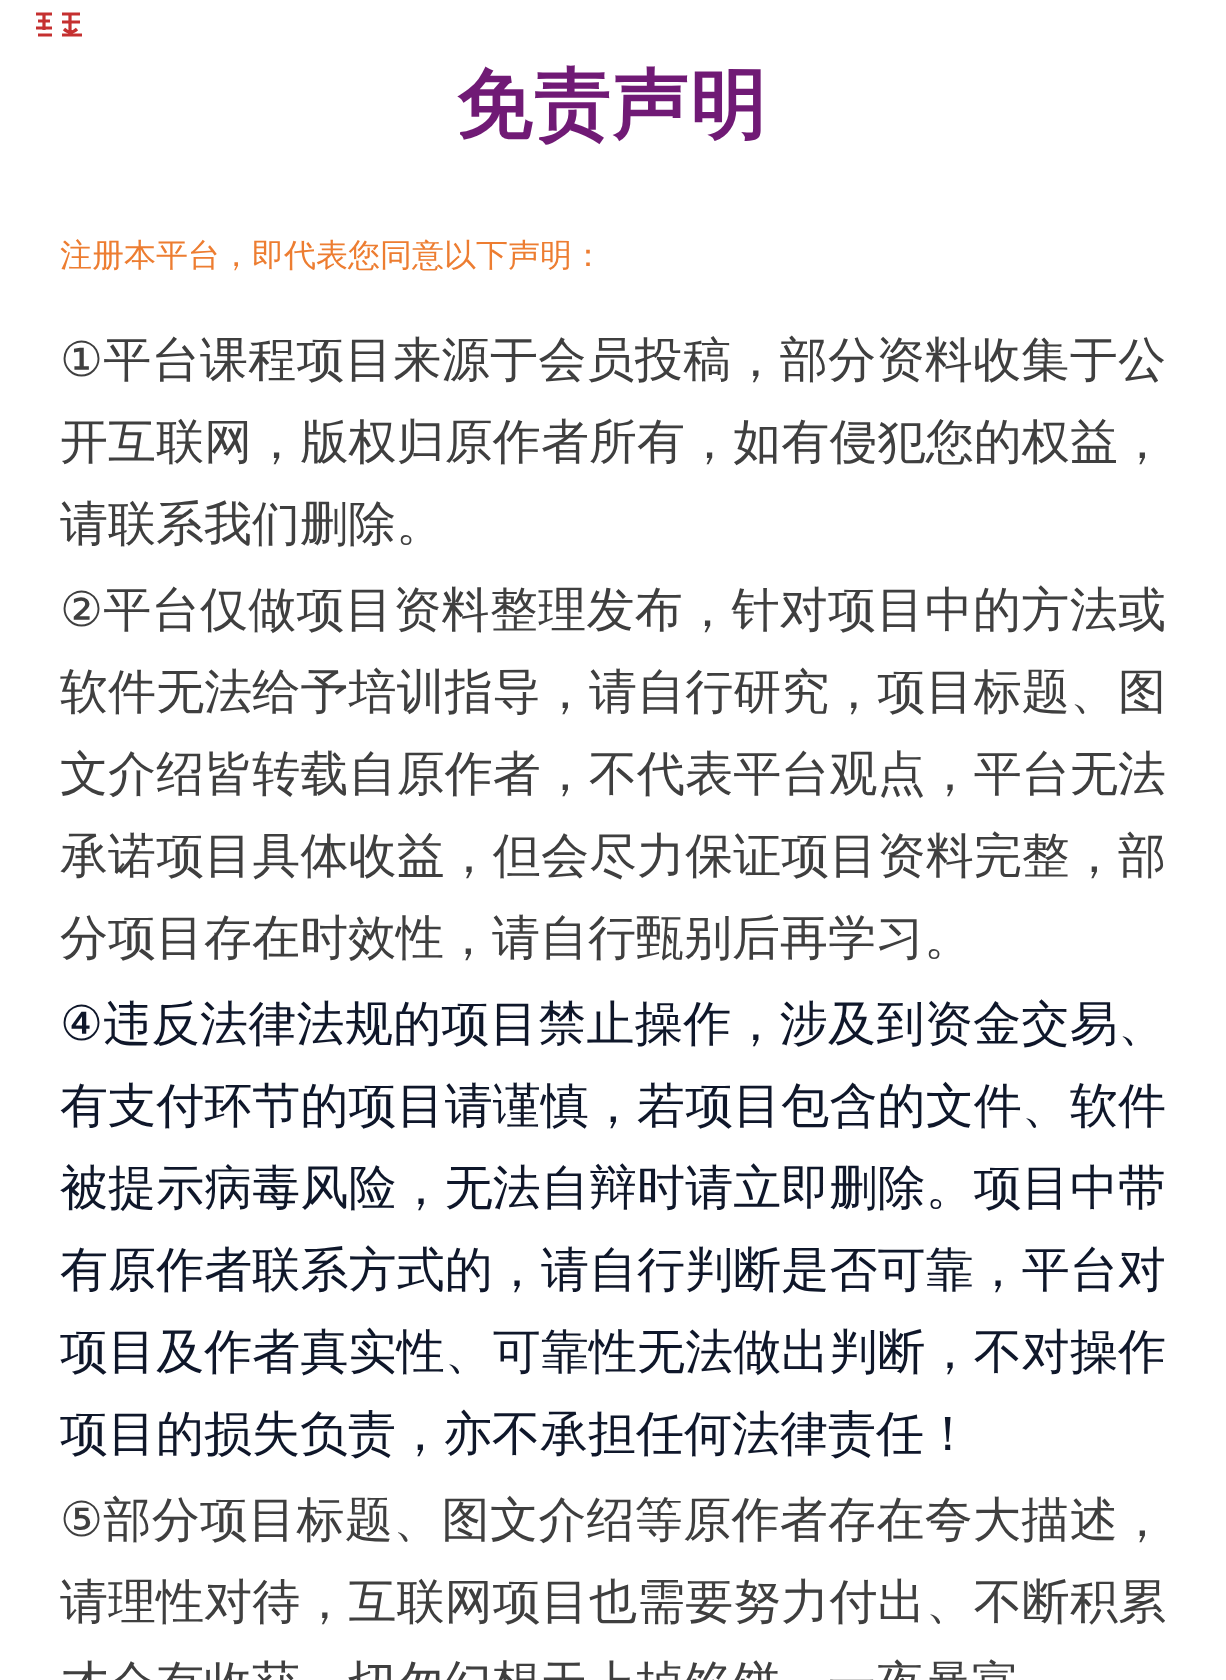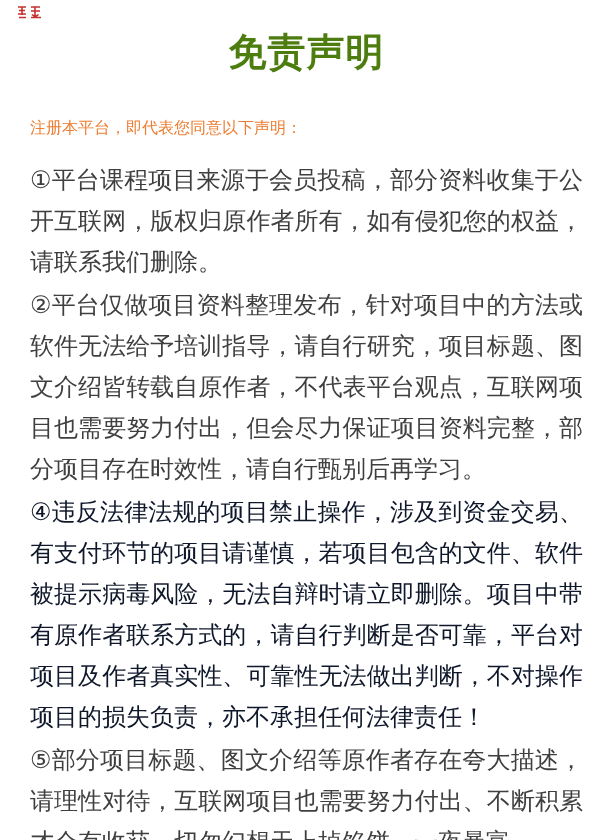--- a/index.html
+++ b/index.html
@@ -52,26 +52,26 @@
 </head>
 <body>
 
 <svg class="corner-mark" viewBox="0 0 28 16" aria-hidden="true">
   <path d="M2 3 h8 M3 6.5 h6 M2 10 h8 M6 3 v8 M3 13.5 h7" fill="none" stroke-width="1.6" stroke="#C53030"></path>
   <path d="M15 3 h9 M19 3 v9 M15 7 h9 M16 10.5 c2 2 4.5 2 6.5 0 M15 13.5 h10" fill="none" stroke-width="1.6" stroke="#C53030"></path>
 </svg>
 
 <div class="page">
 
-  <h1 class="title" style="color: #4d7c0f;">免责声明</h1>
+  <h1 class="title" style="color: #701a75;">免责声明</h1>
 
   <p class="intro" style="color: rgb(237, 125, 49);">注册本平台，即代表您同意以下声明：</p>
 
   <p class="para first" style="color: rgb(63, 63, 63);">①平台课程项目来源于会员投稿，部分资料收集于公开互联网，版权归原作者所有，如有侵犯您的权益，请联系我们删除。</p>
 
-  <p class="para" style="color: rgb(63, 63, 63);">②平台仅做项目资料整理发布，针对项目中的方法或软件无法给予培训指导，请自行研究，项目标题、图文介绍皆转载自原作者，不代表平台观点，互联网项目也需要努力付出，但会尽力保证项目资料完整，部分项目存在时效性，请自行甄别后再学习。</p>
+  <p class="para" style="color: rgb(63, 63, 63);">②平台仅做项目资料整理发布，针对项目中的方法或软件无法给予培训指导，请自行研究，项目标题、图文介绍皆转载自原作者，不代表平台观点，平台无法承诺项目具体收益，但会尽力保证项目资料完整，部分项目存在时效性，请自行甄别后再学习。</p>
 
 
   <p class="para" style="color: #0f172a;">④违反法律法规的项目禁止操作，涉及到资金交易、有支付环节的项目请谨慎，若项目包含的文件、软件被提示病毒风险，无法自辩时请立即删除。项目中带有原作者联系方式的，请自行判断是否可靠，平台对项目及作者真实性、可靠性无法做出判断，不对操作项目的损失负责，亦不承担任何法律责任！</p>
 
   <p class="para" style="color: rgb(63, 63, 63);">⑤部分项目标题、图文介绍等原作者存在夸大描述，请理性对待，互联网项目也需要努力付出、不断积累才会有收获，切勿幻想天上掉馅饼、一夜暴富。</p>
 
 </div>
 
 </body></html>

